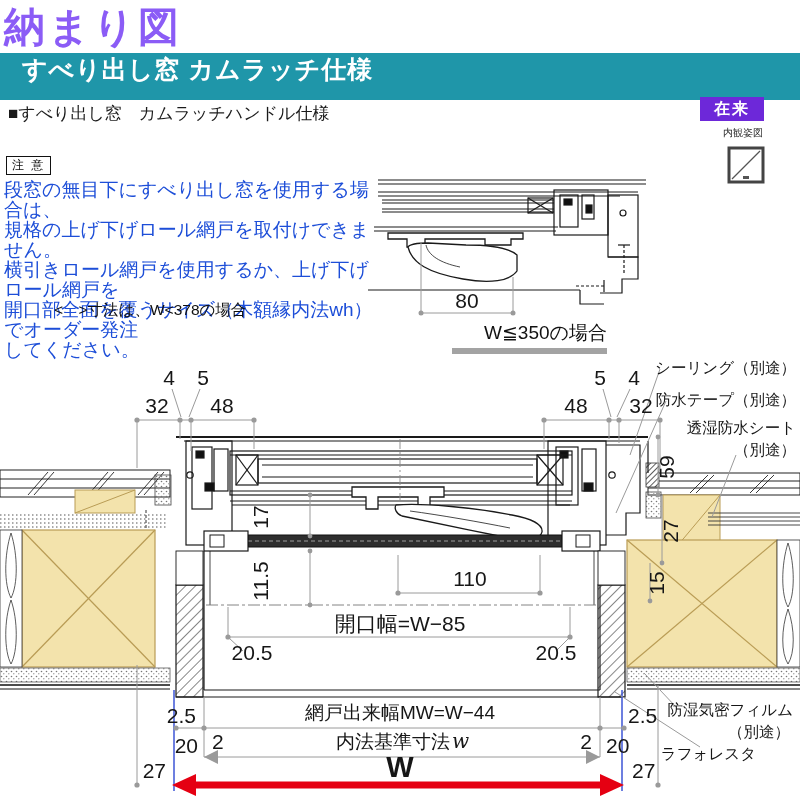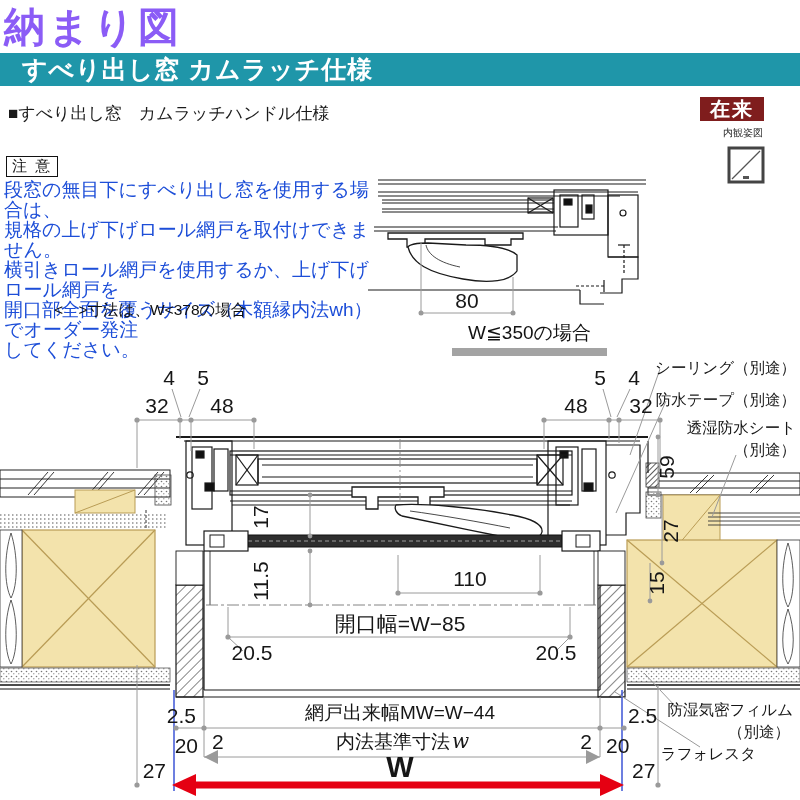--- a/index.html
+++ b/index.html
@@ -1,31 +1,31 @@
 <!DOCTYPE html>
 <html><head>
 <meta charset="utf-8">
 <style>
   html,body{margin:0;padding:0;width:800px;height:800px;background:#fff;overflow:hidden;
     font-family:"Liberation Sans","DejaVu Sans",sans-serif;color:#111;}
   .abs{position:absolute;}
   #stage{position:relative;width:800px;height:800px;}
   .title{left:4px;top:0px;font-size:41px;font-weight:bold;letter-spacing:3px;color:#8b5cf6;}
-  .banner{left:0;top:53px;width:800px;height:33px;background:#1f96a9;display:flex;align-items:flex-start;}
+  .banner{left:0;top:53px;width:800px;height:47px;background:#1f96a9;display:flex;align-items:flex-start;}
   .banner-text{margin-left:22px;font-size:25px;font-weight:bold;color:#fff;letter-spacing:1px;}
   .sub1{left:8px;top:102px;font-size:17px;font-weight:normal;color:#1a1a1a;}
   .sub2{left:22px;top:128px;font-size:14px;color:#1a1a1a;}
-  .badge{left:700px;top:97px;width:64px;height:24px;background:#7f1d1d;color:#fff;
-    display:flex;align-items:center;justify-content:center;font-size:20px;font-weight:bold;letter-spacing:2px;}
+  .badge{left:700px;top:97px;width:64px;height:24px;background:#6d28d9;color:#fff;
+    display:flex;align-items:center;justify-content:center;font-size:16px;font-weight:bold;letter-spacing:2px;}
   .badge-cap{left:723px;top:126px;font-size:10px;color:#222;text-align:center;}
-  .notice-box{left:6px;top:156px;border:1.5px solid #111;padding:0 5px;font-size:15px;letter-spacing:2px;}
+  .notice-box{left:6px;top:156px;border:1.5px solid #111;padding:0 5px;font-size:12px;letter-spacing:2px;}
   .notice-body{left:4px;top:180px;width:370px;font-size:19px;line-height:20px;white-space:pre-line;color:#1d4ed8;}
   .dim-note{left:6px;width:380px;font-size:15.5px;color:#0f0f0f;}
-  .detail-caption{left:452px;top:320px;width:155px;text-align:center;font-size:19px;color:#111;
-    border-bottom:8px solid #a3a3a3;padding-bottom:2px;}
+  .detail-caption{left:452px;top:320px;width:155px;text-align:right;font-size:19px;color:#111;
+    border-bottom:6px solid #a3a3a3;padding-bottom:2px;}
   svg text{font-family:"Liberation Sans","DejaVu Sans",sans-serif;fill:#161616;}
   .dimtxt{font-size:21px;}
   .dimtxt-s{font-size:19px;}
   .callout{font-size:15.5px;}
   .wlab{font-size:29px;font-weight:bold;}
   .italw{font-family:"DejaVu Serif","Liberation Serif",serif;font-style:italic;font-size:20px;}
 </style>
 </head>
 <body>
 

